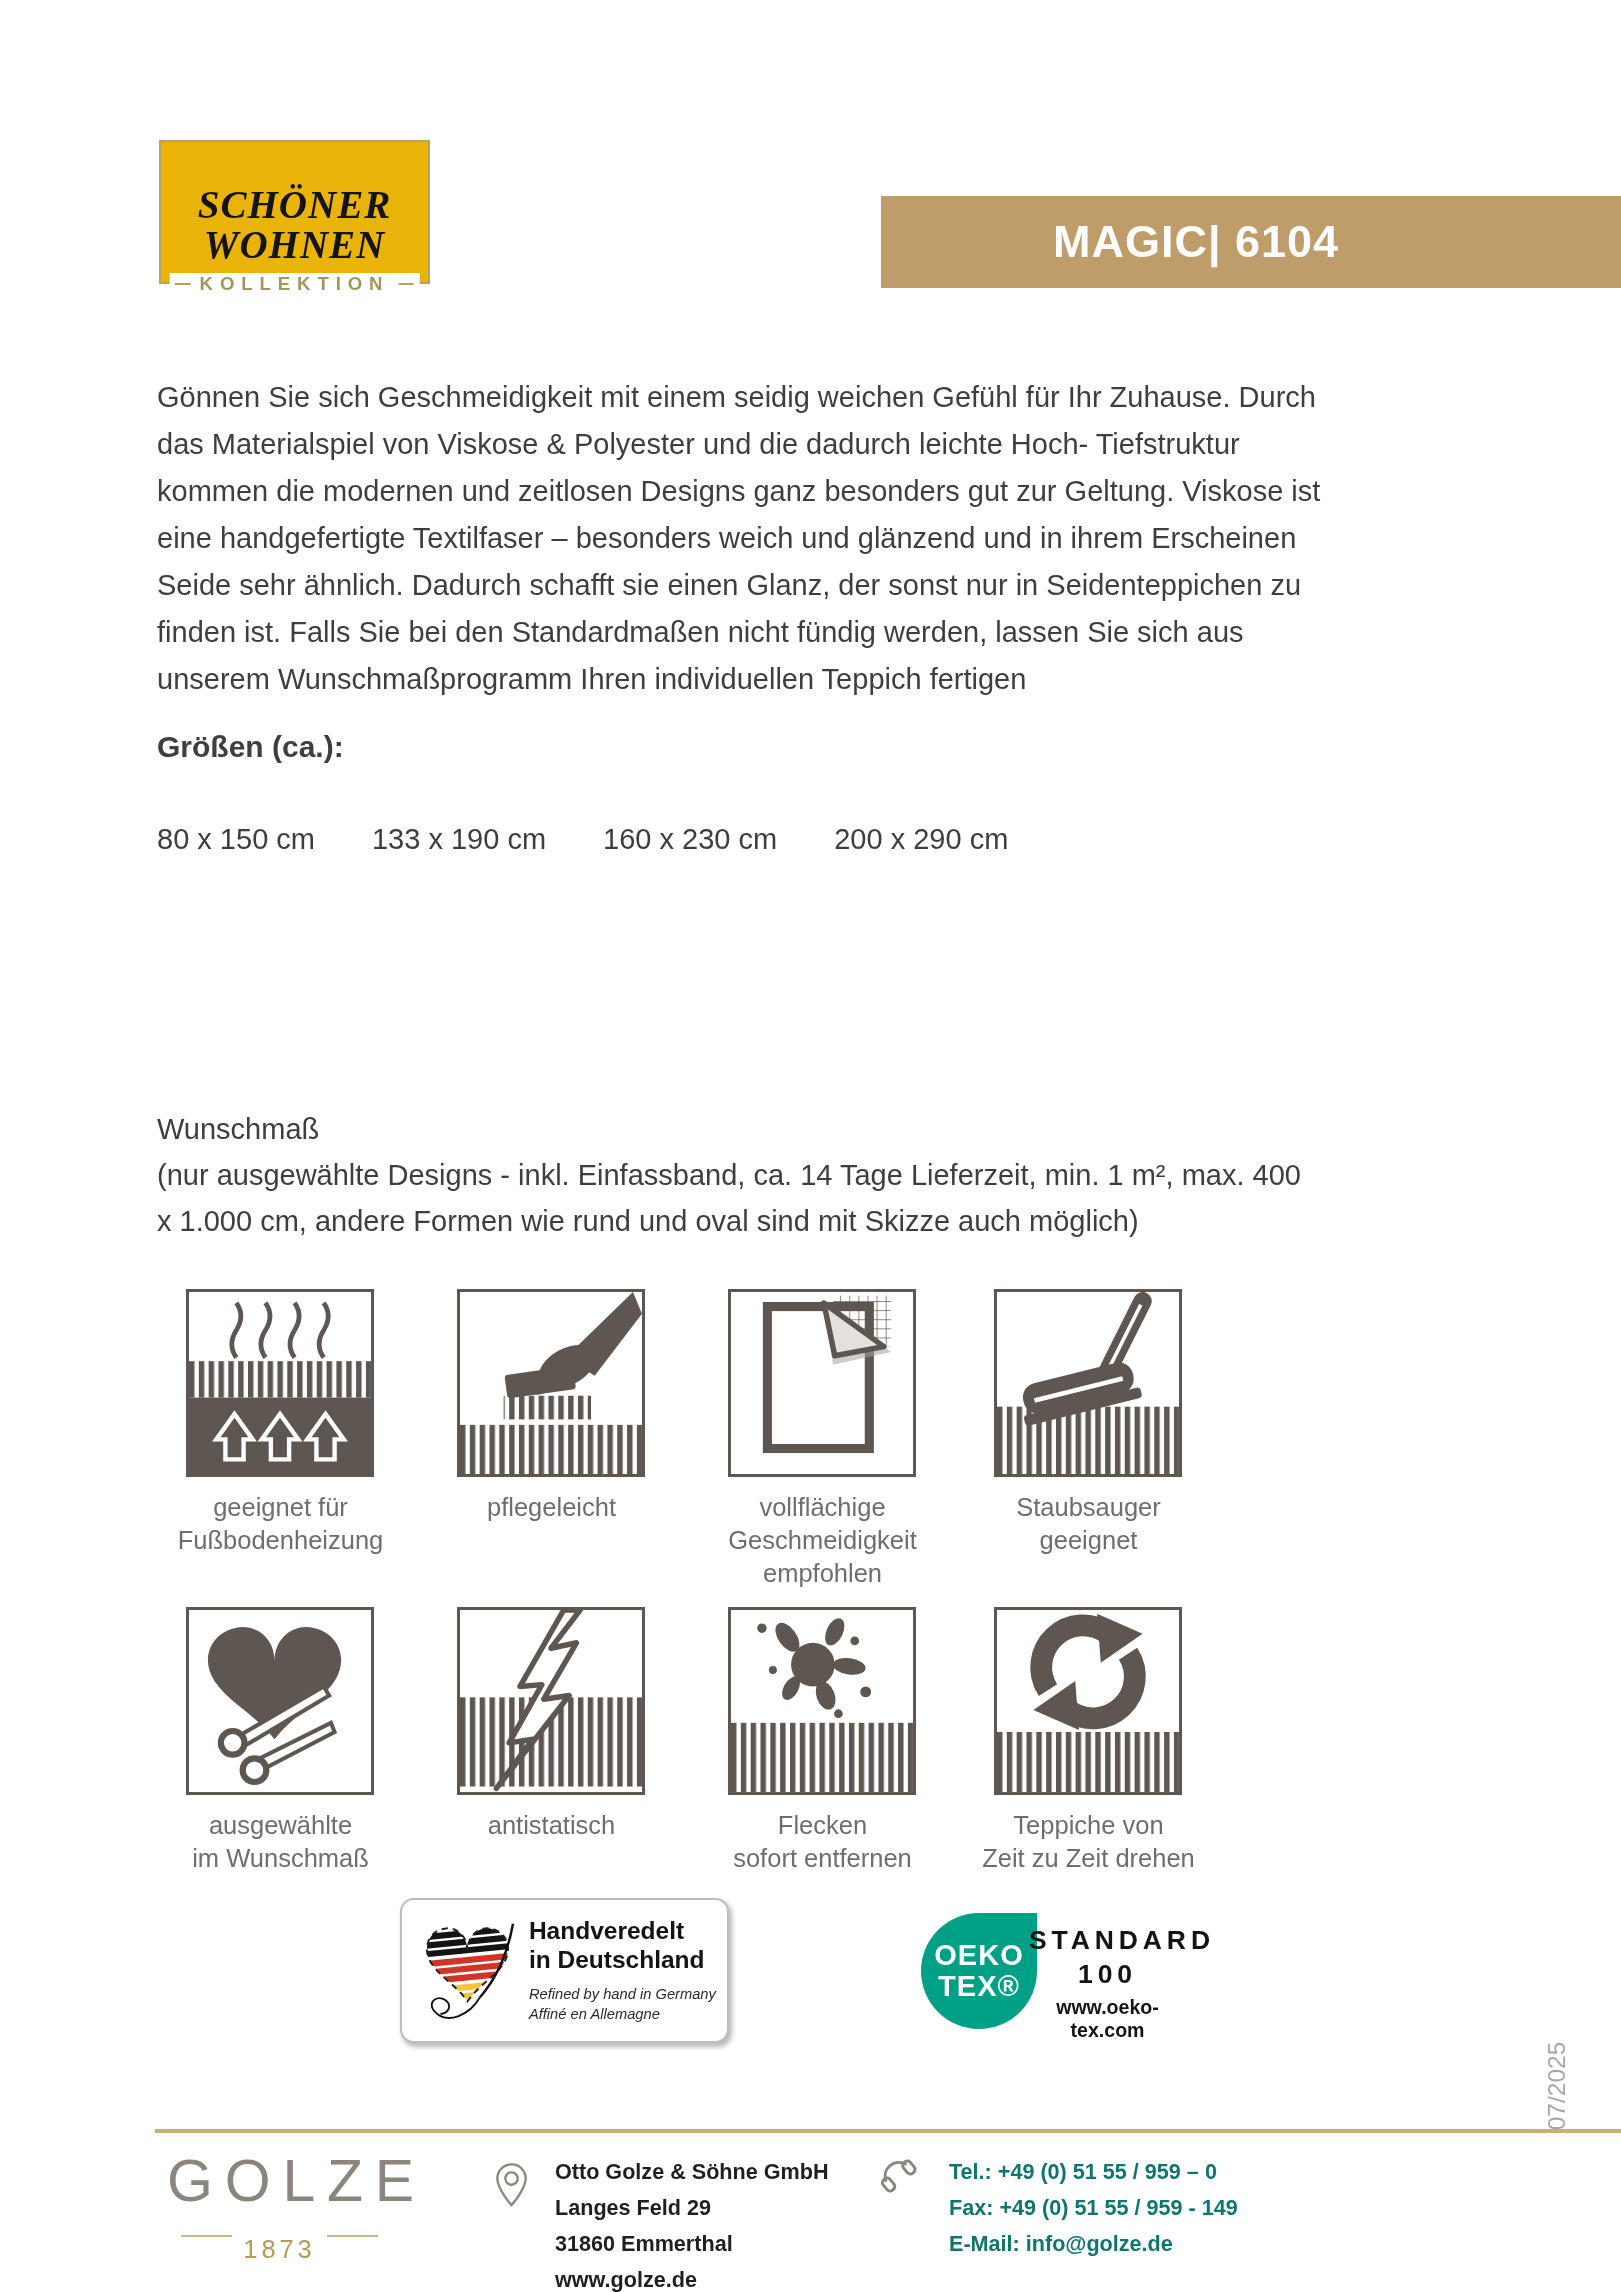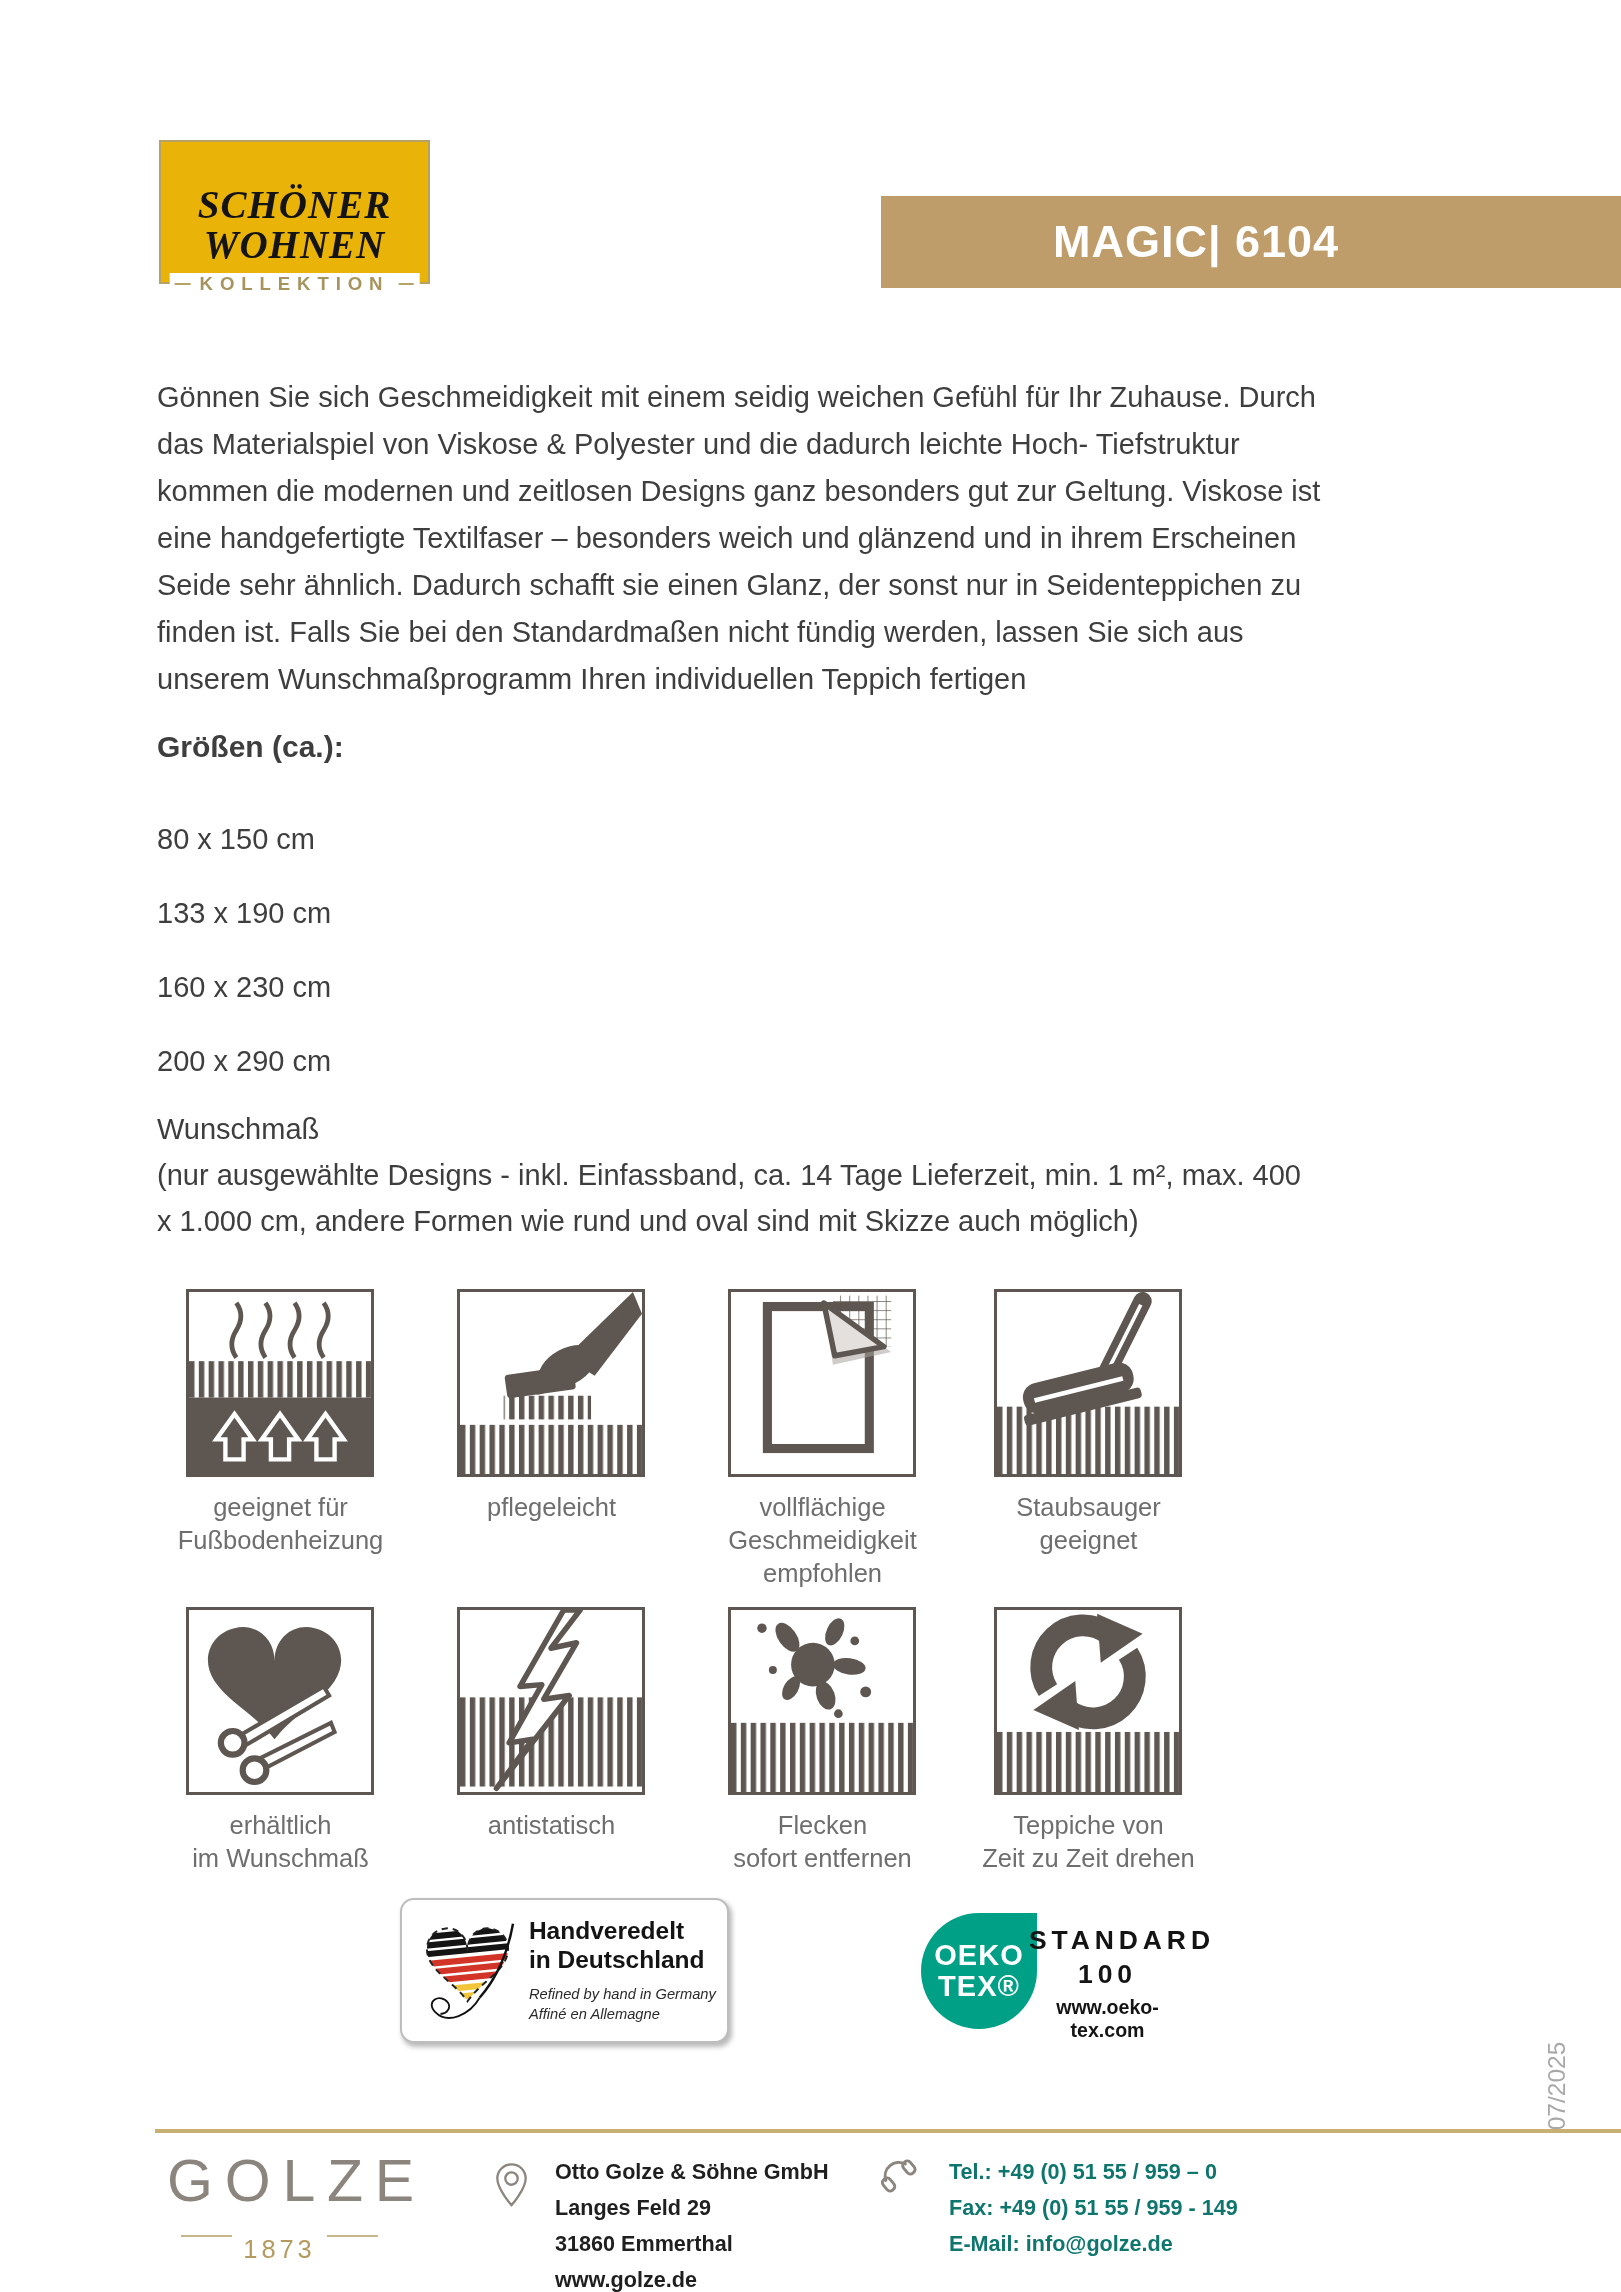--- a/index.html
+++ b/index.html
@@ -21,21 +21,21 @@
 
   .banner{position:absolute;left:881px;top:196px;right:0;height:92px;background:#bf9d6a;
           display:flex;align-items:center;justify-content:center;padding-right:110px;
           box-sizing:border-box;}
   .banner .title{color:#ffffff;font-size:45px;font-weight:700;letter-spacing:1px;}
 
   
   .intro{position:absolute;left:157px;top:374px;width:1333px;font-size:29px;
          line-height:47px;white-space:pre-line;color:#3e3e3e;}
   .sizes-heading{position:absolute;left:157px;top:730px;font-size:30px;font-weight:700;}
-  .sizes-list{position:absolute;left:157px;top:823px;display:flex;flex-direction:column;gap:41px;
+  .sizes-list{position:absolute;left:157px;top:823px;display:flex;flex-direction:row;gap:57px;
               font-size:29px;}
   .custom{position:absolute;left:157px;top:1106px;width:1333px;font-size:29px;
           line-height:46px;white-space:pre-line;}
 
   
   .feature{position:absolute;width:188px;}
   .feature .icon-box{position:relative;width:188px;height:188px;box-sizing:border-box;
                      border:3.9px solid #5e5751;background:#fff;}
   .feature .icon-box svg{display:block;width:100%;height:100%;}
   .feature .caption{width:255px;margin-left:-33px;margin-top:13.7px;text-align:center;
@@ -214,21 +214,21 @@
       <svg viewBox="0 0 100 100">
         <path d="M47,28 C47,15 36,7 25,10 C12,13 6,27 14,39 C22,51 36,57 47,71 C58,57 72,51 80,39 C88,27 82,13 69,10 C58,7 47,15 47,28 Z" fill="#5e5751"></path>
         <g fill="#ffffff" stroke="#5e5751">
           <polygon points="26,70 74,42 77,47 30,75" stroke-width="2.2"></polygon>
           <polygon points="30,86 78,62 80,67 34,91" stroke-width="2.2"></polygon>
           <circle cx="24" cy="73" r="6.5" stroke-width="3.4"></circle>
           <circle cx="36" cy="88" r="6.5" stroke-width="3.4"></circle>
         </g>
       </svg>
     </div>
-    <div class="caption">erhältlich
+    <div class="caption">ausgewählte
 im Wunschmaß</div>
   </div>
 
   <div class="feature r2 c2">
     <div class="icon-box">
       <svg viewBox="0 0 100 100">
         <defs>
             <pattern id="fp6" width="5.4" height="10" patternUnits="userSpaceOnUse">
               <rect width="3" height="10" fill="#5e5751"></rect>
             </pattern>

